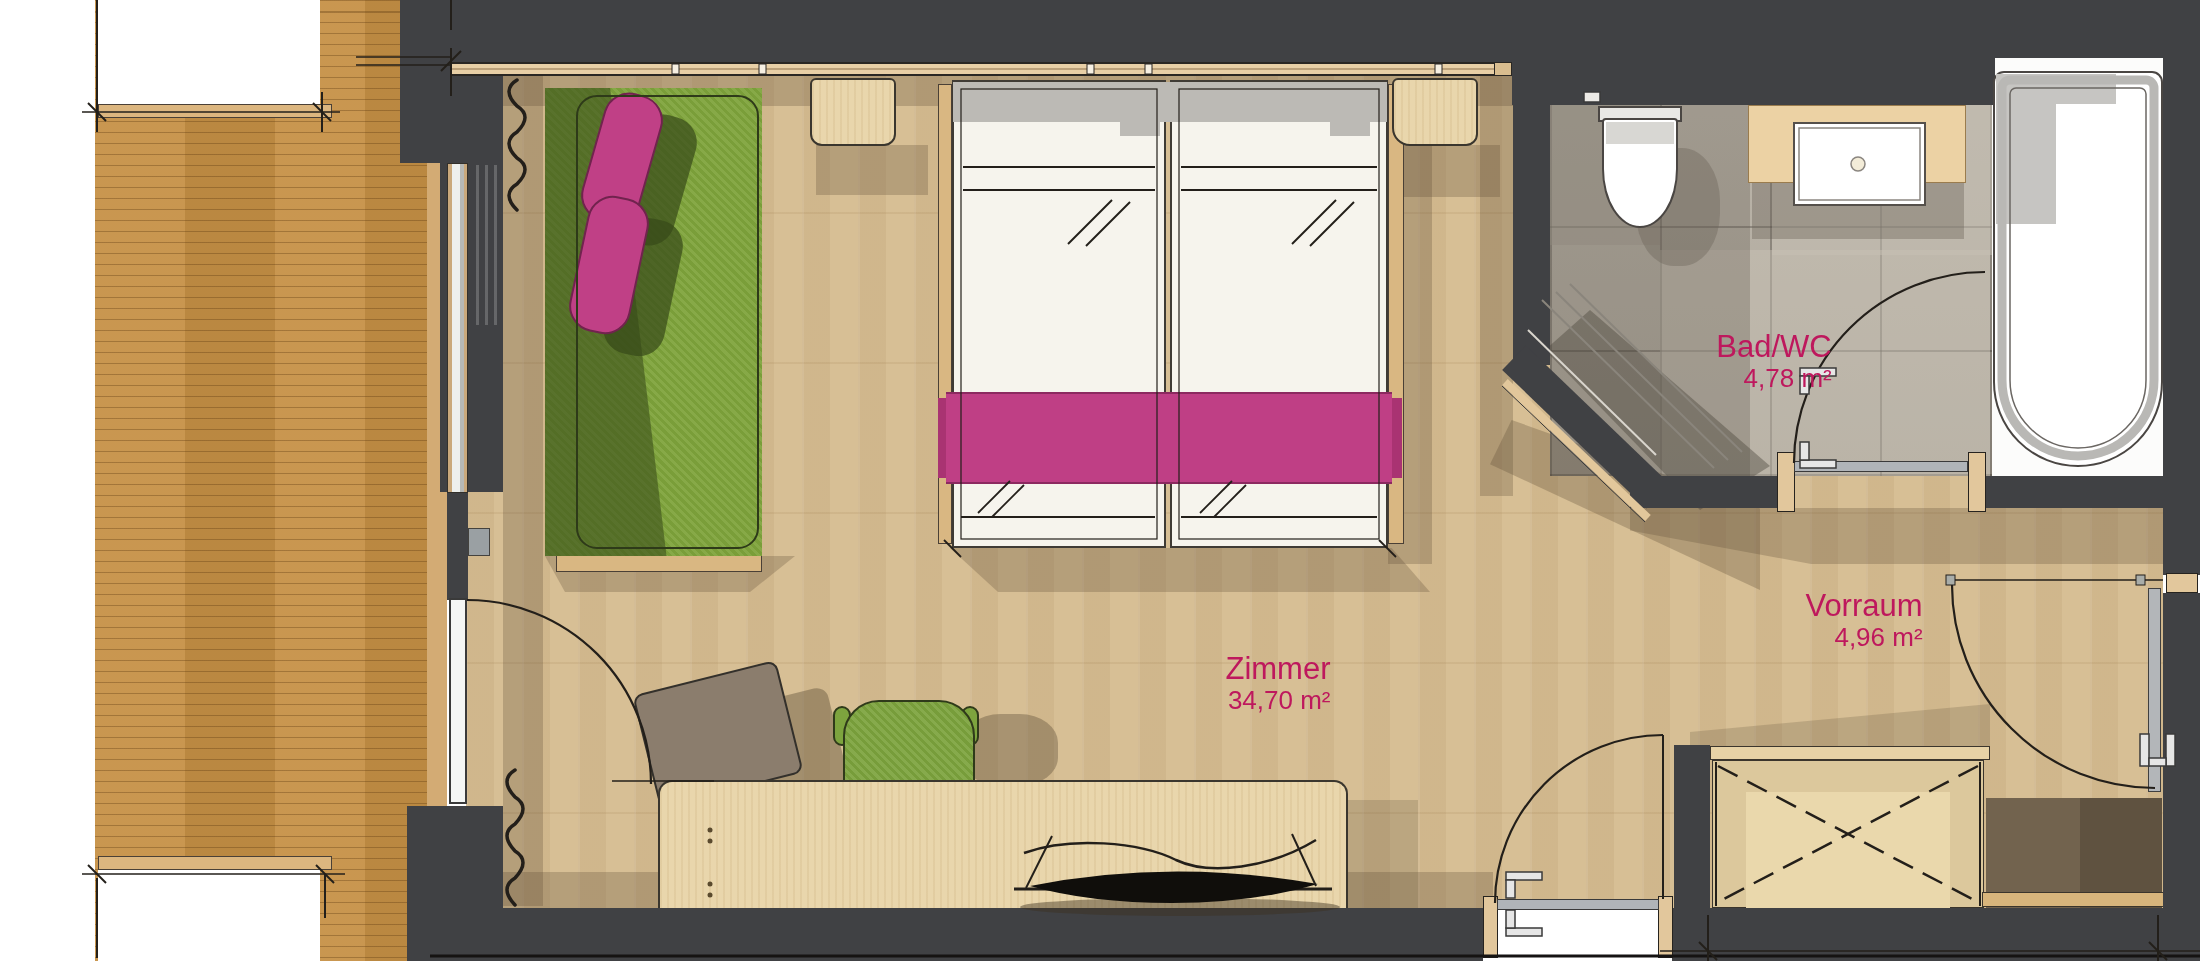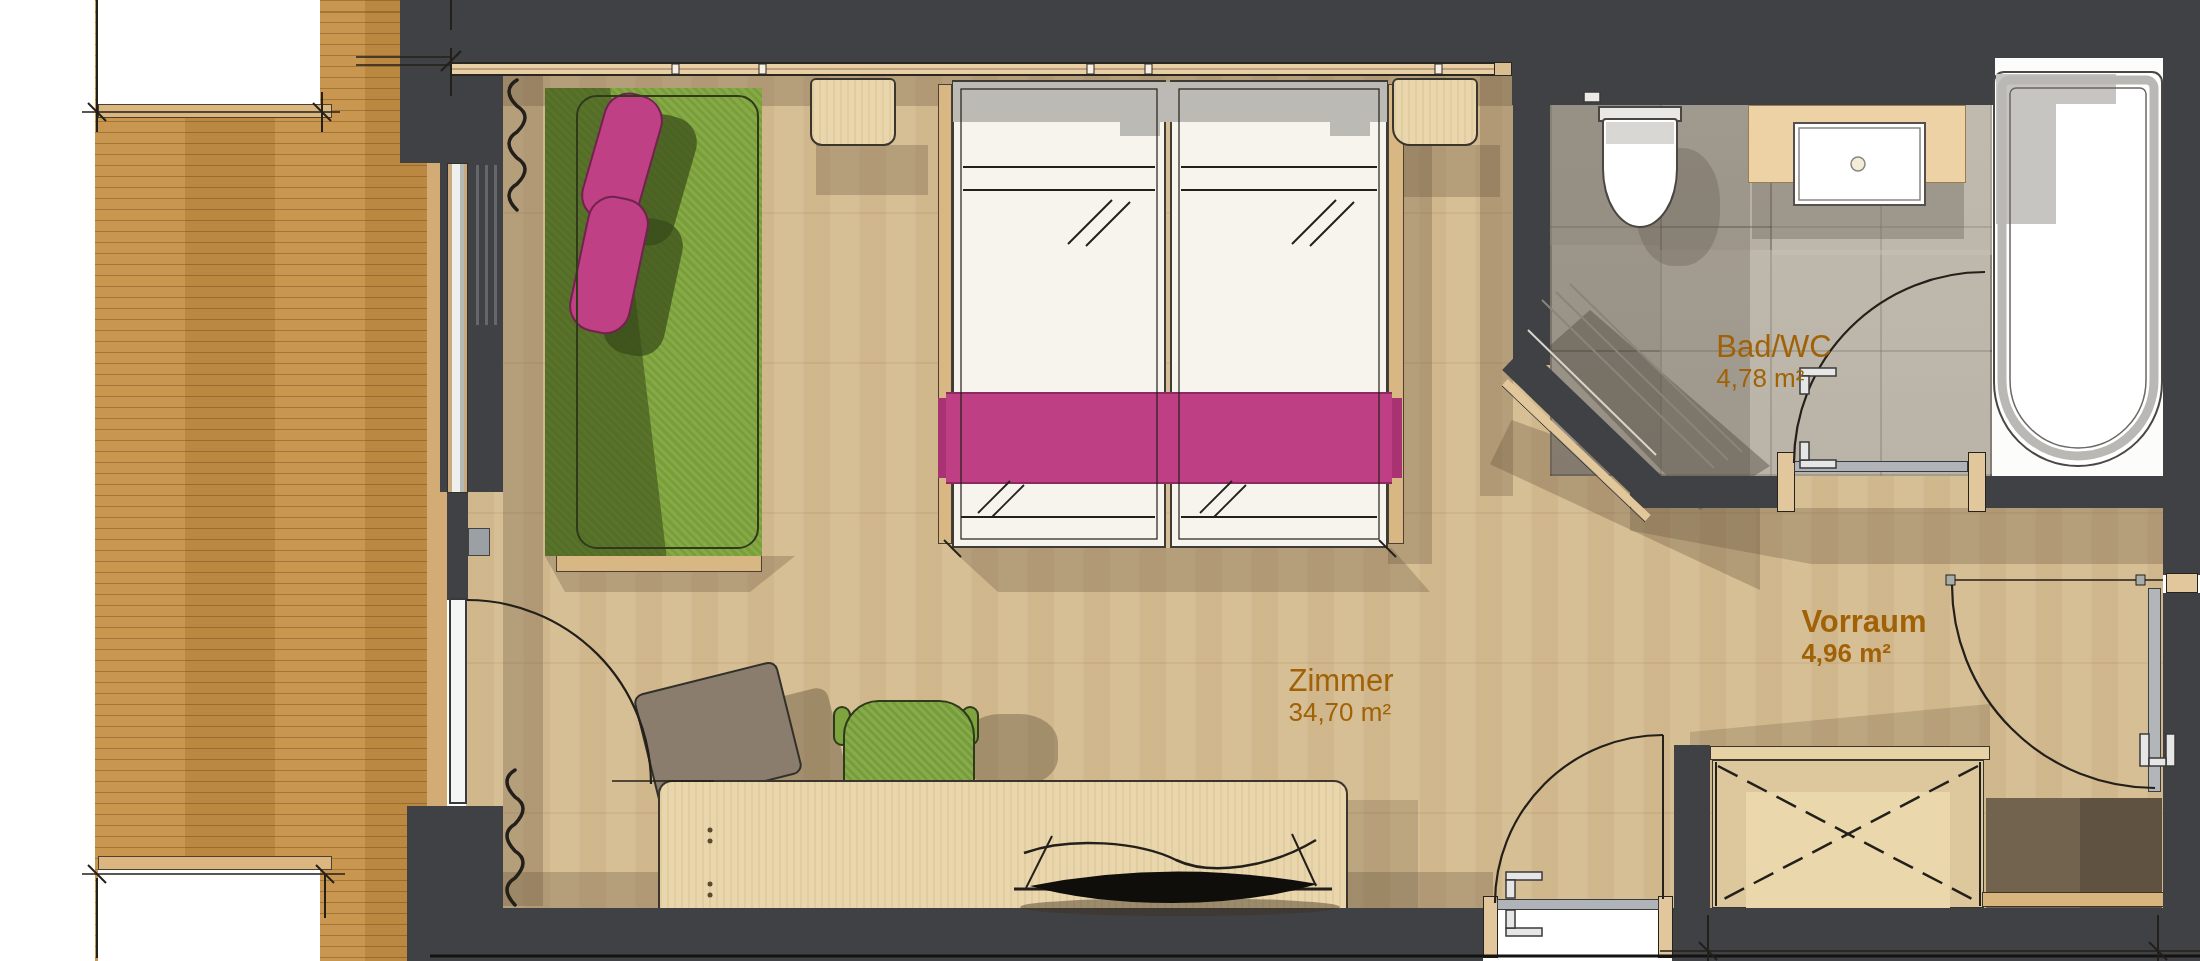--- a/index.html
+++ b/index.html
@@ -17,21 +17,21 @@
   .floor-tile{background-color:#b7b0a4;background-image:
      linear-gradient(rgba(255,255,255,.06),rgba(0,0,0,.05)),
      repeating-linear-gradient(0deg, rgba(55,50,44,.35) 0 2px, transparent 2px 124px),
      repeating-linear-gradient(90deg, rgba(55,50,44,.35) 0 2px, transparent 2px 110px);}
   .wall{background:#404144;}
   .jamb{background:#e2c79c;border:1px solid #26231f;box-sizing:border-box;}
   .sh{background:rgba(92,76,54,.28);}
   .woodlight{background-color:#e9d6ac;background-image:
      repeating-linear-gradient(90deg, rgba(160,120,60,.10) 0 2px, transparent 2px 7px);}
   .outl{border:2px solid #3a362e;box-sizing:border-box;}
-  .room-label{position:absolute;text-align:left;color:#a16207;transform:translateX(-50%);}
+  .room-label{position:absolute;text-align:right;color:#be185d;transform:translateX(-50%);}
   .room-label .nm{font-size:31px;line-height:34px;}
   .room-label .ar{font-size:26px;line-height:29px;}
   svg.lines{position:absolute;left:0;top:0;pointer-events:none;}
 </style>
 </head>
 <body>
 
 <div class="plan">
 
   <div class="abs floor-deck" style="left:95px;top:0;width:352px;height:961px;"></div>
@@ -279,26 +279,26 @@
     </g>
 
     <g fill="#5a4a2e" stroke="none">
       <circle cx="710" cy="830" r="2.5"></circle>
         <circle cx="710" cy="841" r="2.5"></circle>
       <circle cx="710" cy="884" r="2.5"></circle>
         <circle cx="710" cy="895" r="2.5"></circle>
     </g>
   </svg>
 
-  <div class="room-label" style="left:1341px;top:652px;margin-top:12px;">
+  <div class="room-label" style="left:1278px;top:652px;">
     <div class="nm">Zimmer</div>
     <div class="ar">34,70 m²</div>
   </div>
   <div class="room-label" style="left:1774px;top:330px;">
     <div class="nm">Bad/WC</div>
     <div class="ar">4,78 m²</div>
   </div>
-  <div class="room-label" style="left:1864px;top:605px;font-weight:bold;">
+  <div class="room-label" style="left:1864px;top:589px;">
     <div class="nm">Vorraum</div>
     <div class="ar">4,96 m²</div>
   </div>
 
 </div>
 
 </body></html>

